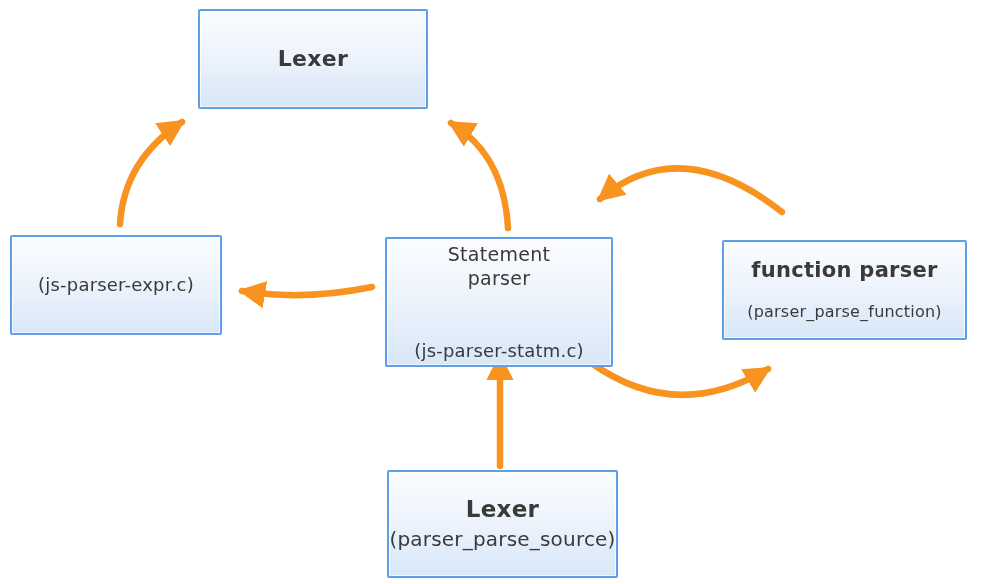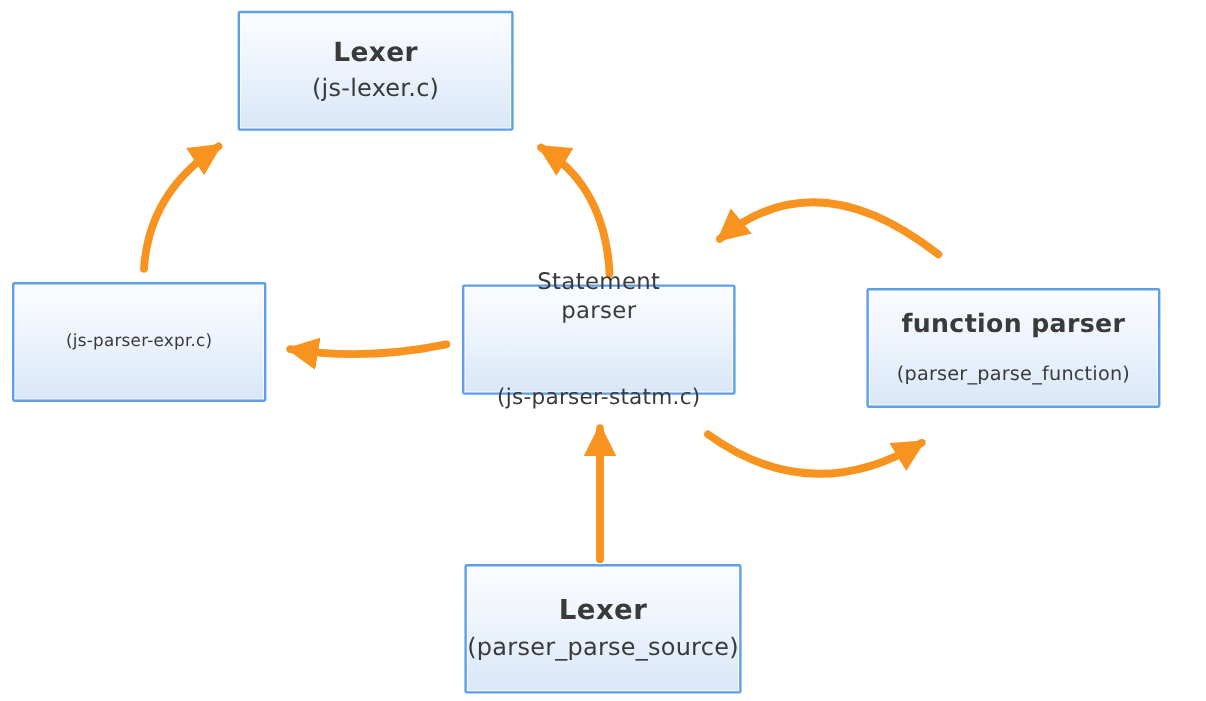--- a/index.html
+++ b/index.html
@@ -52,23 +52,23 @@
   .node .title { font-size: 19px; letter-spacing: 0.3px; }
   .node .subtitle { font-size: 18px; letter-spacing: 0.2px; }
   .title--bold { font-weight: bold; }
 
   .node--lexer { left: 198px; top: 9px; width: 230px; height: 100px; }
   .node--lexer .title { font-size: 22px; }
   .node--lexer .subtitle { font-size: 20px; margin-top: 2px; }
 
   .node--expression-parser { left: 10px; top: 235px; width: 212px; height: 100px; }
   .node--expression-parser .title { max-width: 140px; }
-  .node--expression-parser .subtitle { font-size: 14px; }
+  .node--expression-parser .subtitle { font-size: 18px; }
 
-  .node--statement-parser { left: 385px; top: 237px; width: 228px; height: 92px; }
+  .node--statement-parser { left: 385px; top: 237px; width: 228px; height: 130px; }
   .node--statement-parser .title { max-width: 130px; }
   .node--statement-parser .subtitle { font-size: 18px; margin-top: 48px; }
 
   .node--function-parser { left: 722px; top: 240px; width: 245px; height: 100px; }
   .node--function-parser .title { font-size: 21px; }
   .node--function-parser .subtitle { font-size: 16px; margin-top: 18px; }
 
   .node--parser { left: 387px; top: 470px; width: 231px; height: 108px; }
   .node--parser .title { font-size: 23px; }
   .node--parser .subtitle { font-size: 20px; margin-top: 3px; }
@@ -87,21 +87,20 @@
     <path class="edge" d="M 120 224 Q 124 160 182 122" marker-end="url(#ah)"></path>
     <path class="edge" d="M 508 228 Q 504 155 451 123" marker-end="url(#ah)"></path>
     <path class="edge" d="M 372 287 Q 303 301 242 291" marker-end="url(#ah)"></path>
     <path class="edge" d="M 782 212 Q 680 132 600 199" marker-end="url(#ah)"></path>
     <path class="edge" d="M 590 362 Q 676 424 768 369" marker-end="url(#ah)"></path>
     <path class="edge" d="M 500 466 L 500 357" marker-end="url(#ah)"></path>
   </svg>
 
   <div class="node node--lexer">
     <div class="title title--bold">Lexer</div>
-    <div class="subtitle">(js-lexer.c)</div>
   </div>
 
   <div class="node node--expression-parser">
     <div class="subtitle">(js-parser-expr.c)</div>
   </div>
 
   <div class="node node--statement-parser">
     <div class="title">Statement parser</div>
     <div class="subtitle">(js-parser-statm.c)</div>
   </div>

